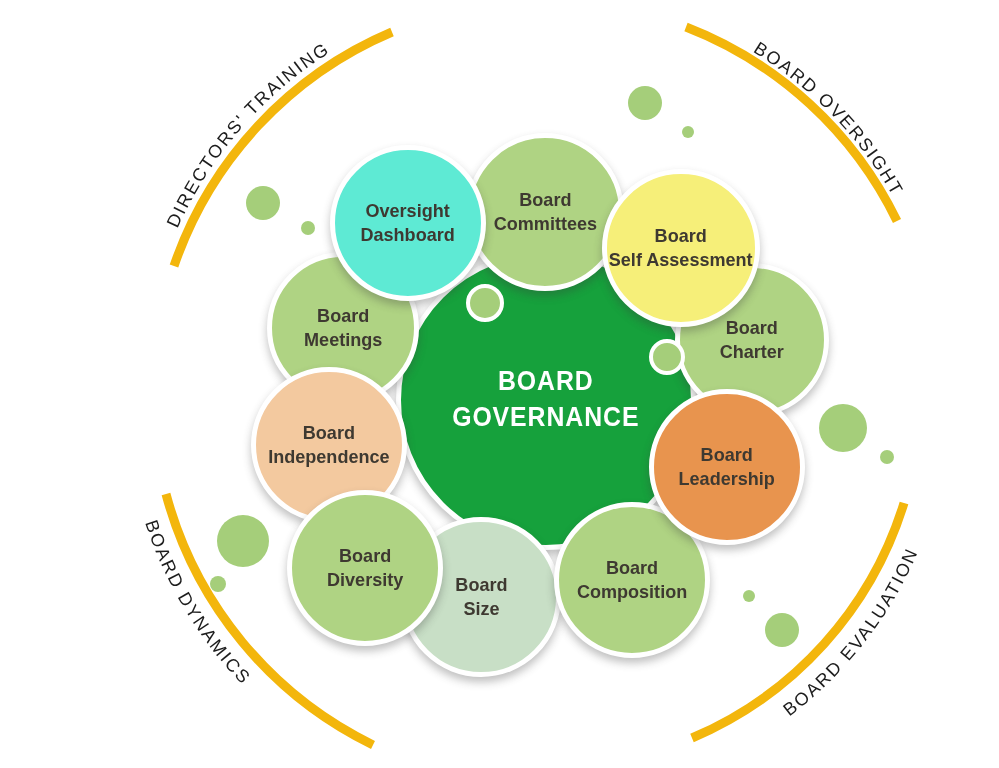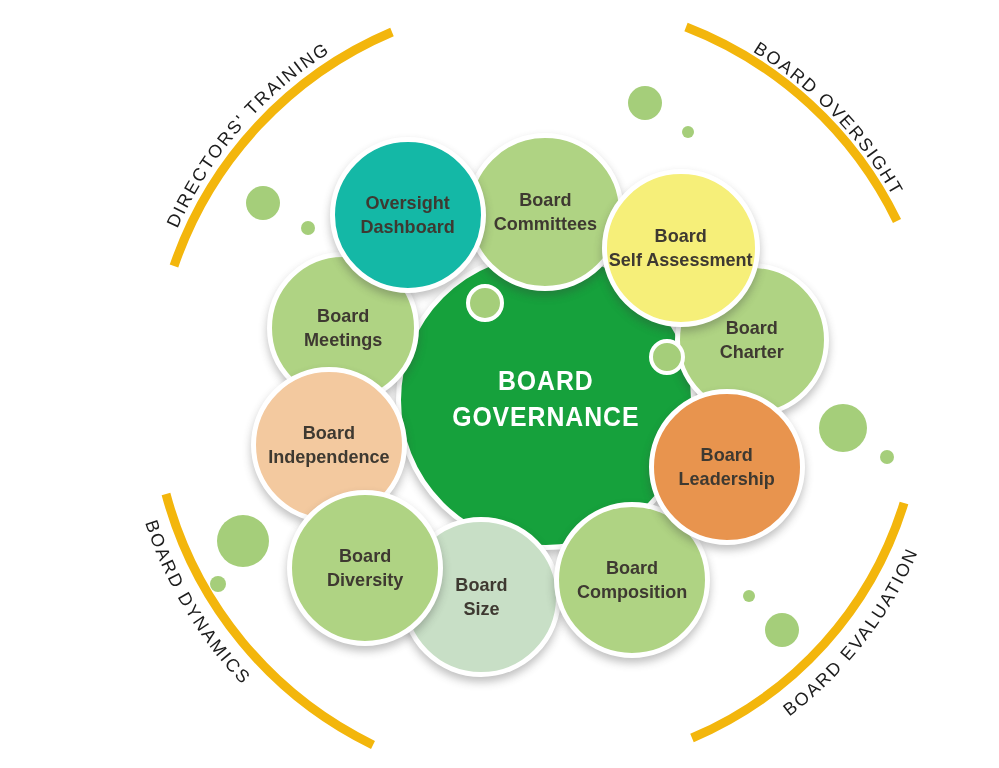--- a/index.html
+++ b/index.html
@@ -179,20 +179,20 @@
     </div>
   </div>
 
   <div class="circle" style="left: 649px; top: 389px; width: 156px; height: 156px; z-index: 4; background-color: rgb(232, 148, 78);">
     <div class="label">
       <div>Board</div>
       <div>Leadership</div>
     </div>
   </div>
 
-  <div class="circle" style="left: 330px; top: 137px; width: 156px; height: 156px; z-index: 5; background-color: #14b8a6; text-align: center;">
+  <div class="circle" style="left: 330px; top: 145px; width: 156px; height: 156px; z-index: 5; background-color: #5eead4; text-align: center;">
     <div class="label">
       <div>Oversight</div>
       <div>Dashboard</div>
     </div>
   </div>
 
 </div>
 
 </body></html>

